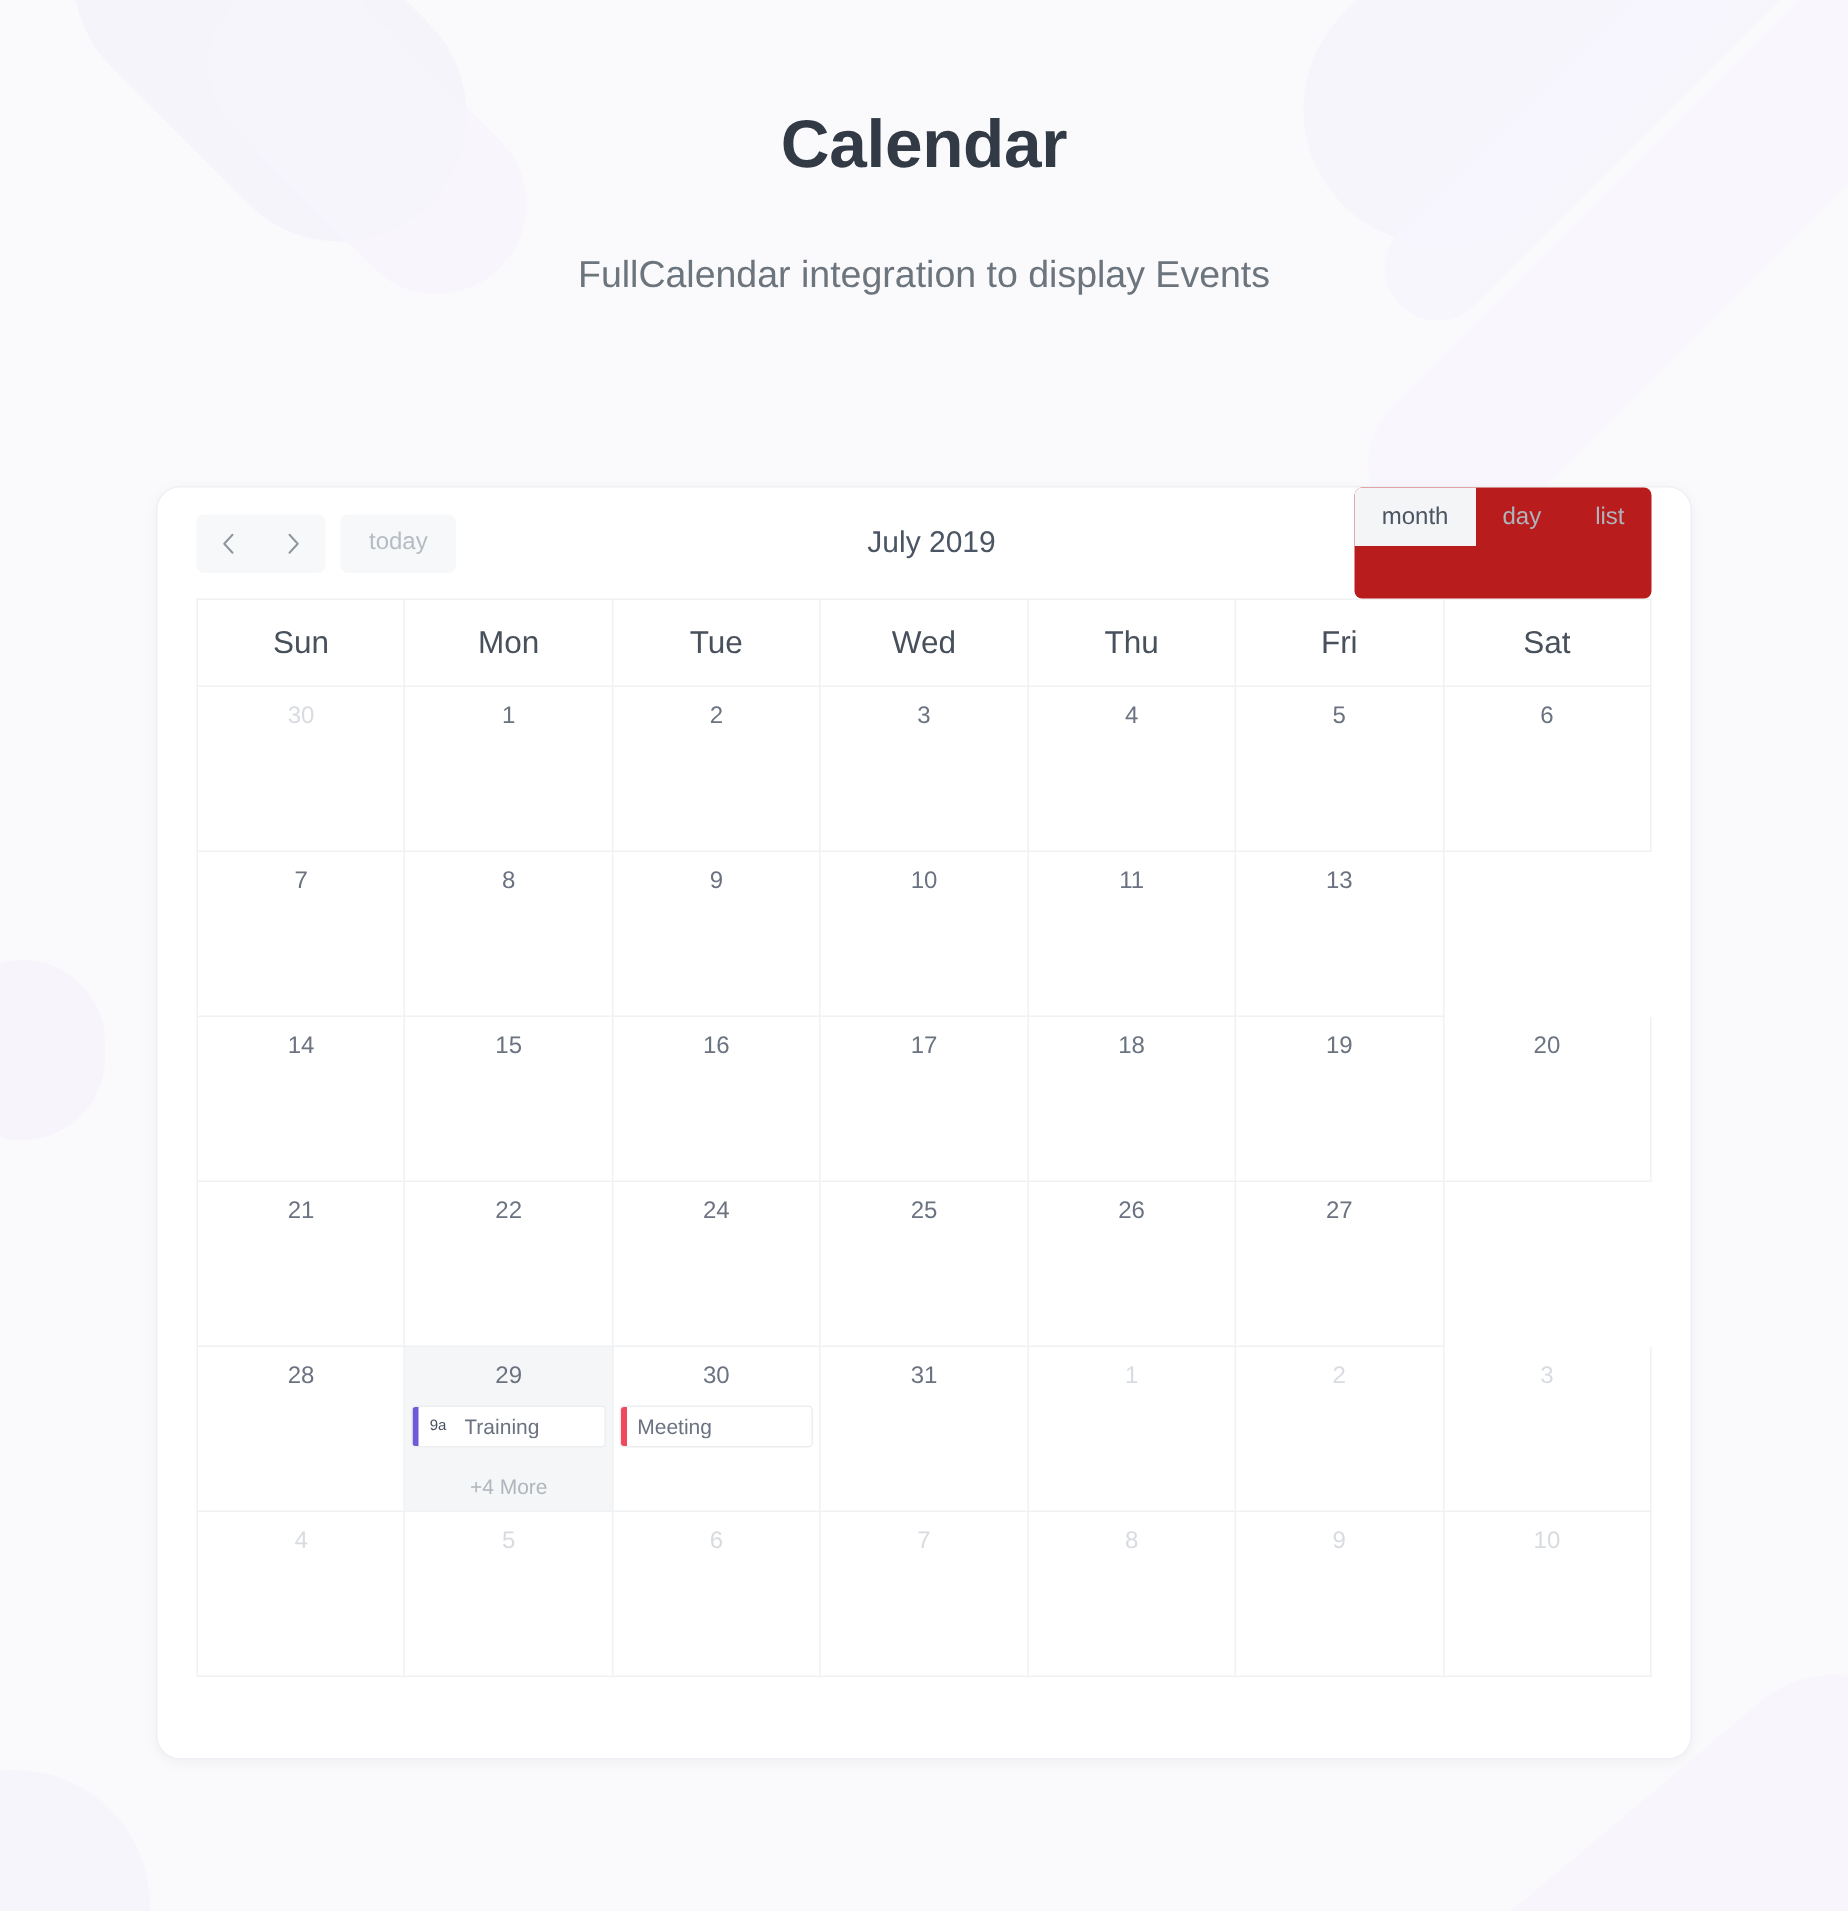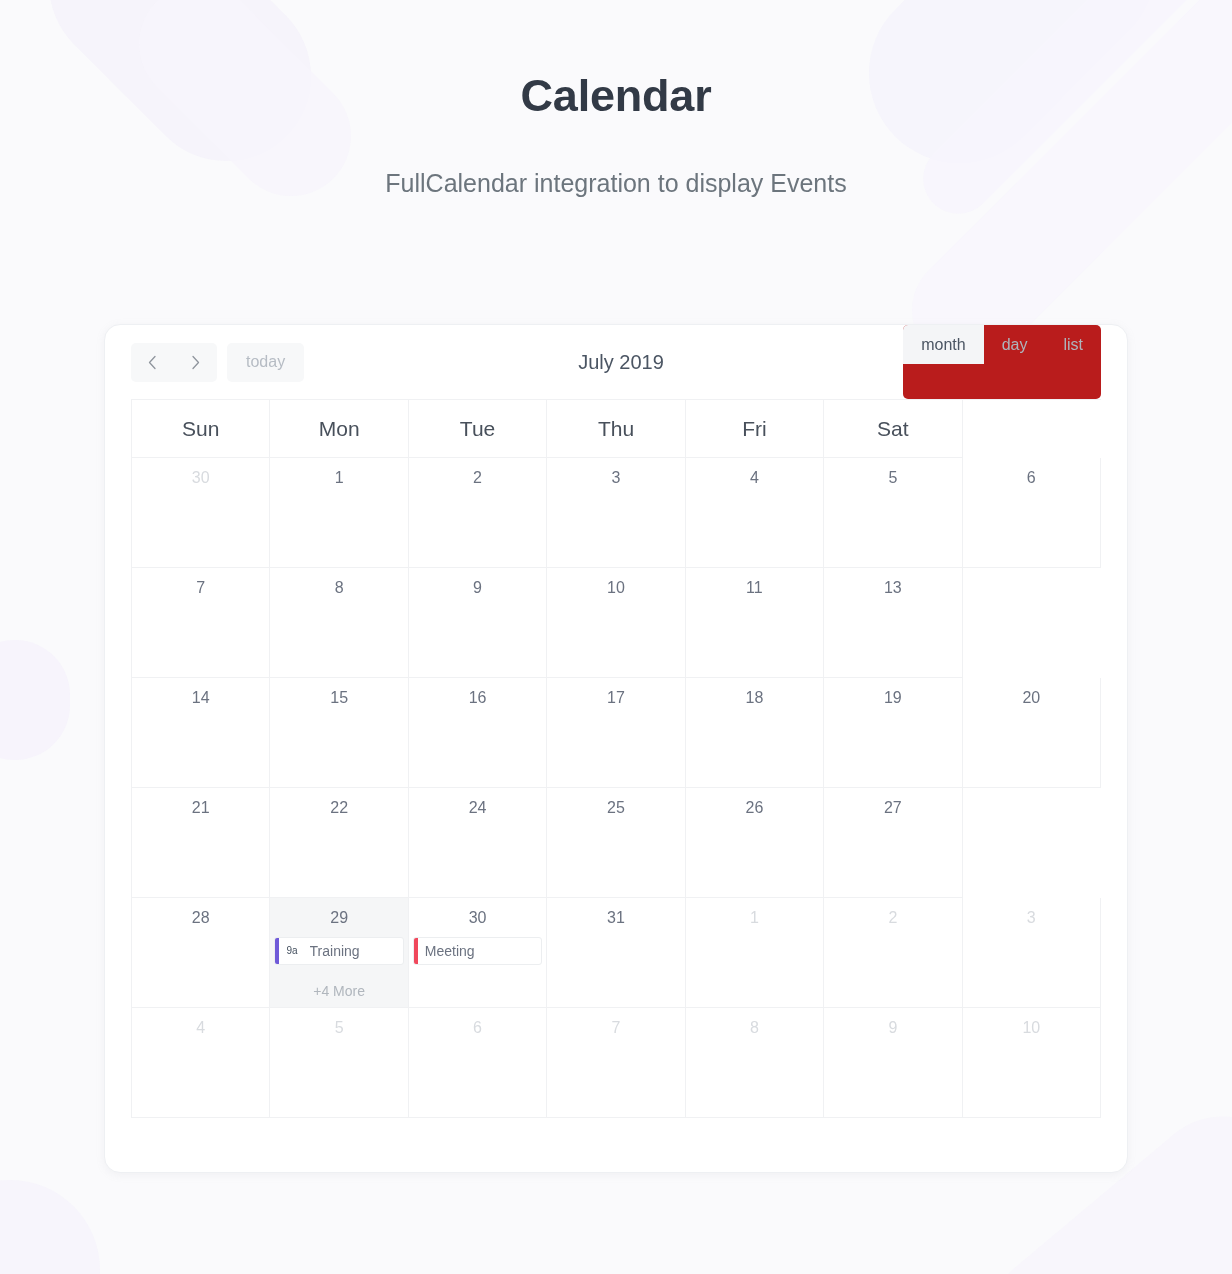--- a/index.html
+++ b/index.html
@@ -342,20 +342,21 @@
         <button class="view-btn">day</button>
         <button class="view-btn">list</button>
       </div>
     </div>
 
     <div class="cal">
       <div class="cal-row cal-head" id="head-row">
           <div class="cal-cell">Sun</div>
           <div class="cal-cell">Mon</div>
           <div class="cal-cell">Tue</div>
+          <div class="cal-cell">Wed</div>
           <div class="cal-cell">Thu</div>
           <div class="cal-cell">Fri</div>
           <div class="cal-cell">Sat</div>
         </div>
       <div id="weeks-host">
           <div class="cal-row week">
             <div class="cal-cell other">
               <div class="daynum">30</div>
               <div class="events"></div>
             </div>

